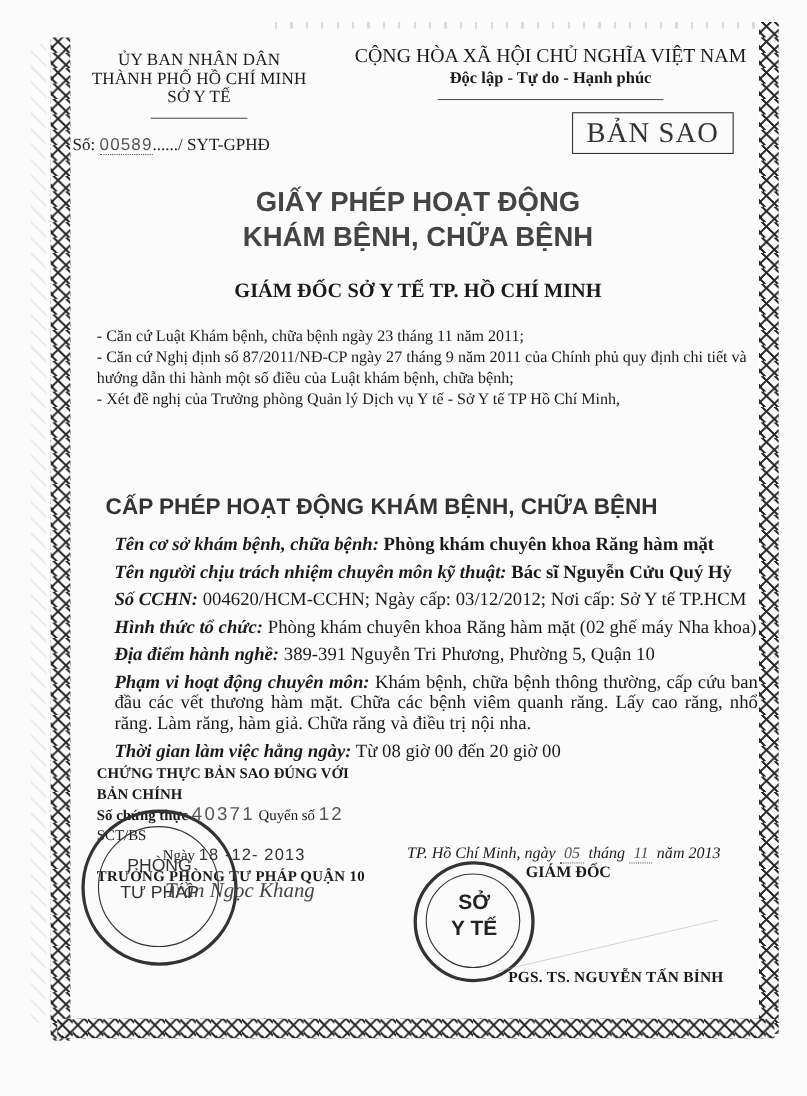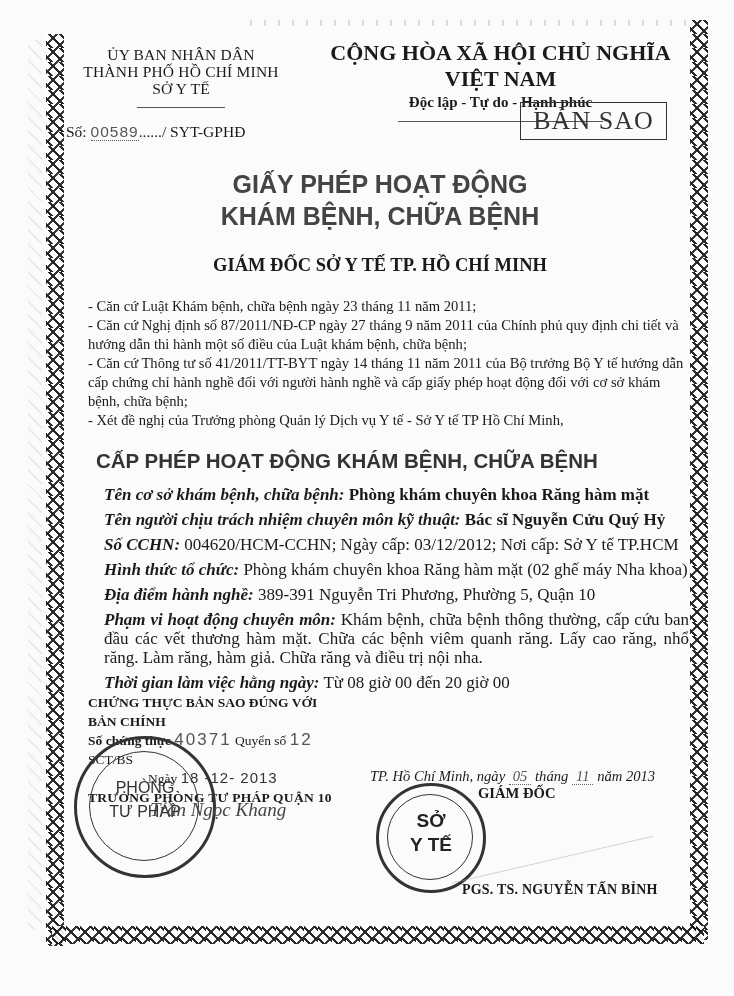--- a/index.html
+++ b/index.html
@@ -20,21 +20,21 @@
                       repeating-linear-gradient(-45deg, #fff 0 4px, #222 4px 6px, #fff 6px 10px);
     background-size: 14px 18px; opacity:0.9; }
   .border-top { left:250px; top:20px; width:450px; height:6px;
     background-image: repeating-linear-gradient(90deg, #bbb 0 2px, transparent 2px 14px); opacity:0.5; }
   .ghost-left { left:28px; top:40px; width:14px; height:890px;
     background-image: repeating-linear-gradient(45deg, transparent 0 4px, #ddd 4px 6px, transparent 6px 10px);
     opacity:0.5; }
   .hdr-left { left:66px; top:46px; width:230px; font-size:15.5px; line-height:17px; text-align:center; letter-spacing:0.2px; }
   .hdr-left .rule { width:88px; height:1px; background:#555; margin:10px auto 0; }
   .hdr-right { left:308px; top:40px; width:385px; text-align:center; }
-  .hdr-right .nation { font-weight:bold; font-size:22px; }
+  .hdr-right .nation { font-weight:normal; font-size:18px; }
   .hdr-right .motto { font-weight:bold; font-size:15px; margin-top:2px; }
   .hdr-right .rule { width:205px; height:1px; background:#555; margin:10px auto 0; }
   .so-line { left:66px; top:123px; font-size:15.5px; }
   .so-line .num { font-family:"Liberation Sans", sans-serif; color:#555; letter-spacing:1px; border-bottom:1px dotted #555; }
   .ban-sao { left:520px; top:102px; width:145px; height:36px; border:1.5px solid #333;
     font-size:26px; letter-spacing:1px; text-align:center; line-height:36px; color:#333; }
 
   .title1 { left:100px; top:168px; width:560px; font-family:"Liberation Sans", sans-serif; font-weight:bold;
     font-size:25px; line-height:32px; color:#444; text-align:center; }
   .director { left:100px; top:255px; width:560px; font-weight:bold; font-size:18.5px; text-align:center; }
@@ -100,21 +100,20 @@
 
 <div class="abs title1">
   <div>GIẤY PHÉP HOẠT ĐỘNG</div>
   <div>KHÁM BỆNH, CHỮA BỆNH</div>
 </div>
 <div class="abs director">GIÁM ĐỐC SỞ Y TẾ TP. HỒ CHÍ MINH</div>
 
 <div class="abs bases">
   <div>- Căn cứ Luật Khám bệnh, chữa bệnh ngày 23 tháng 11 năm 2011;</div>
   <div>- Căn cứ Nghị định số 87/2011/NĐ-CP ngày 27 tháng 9 năm 2011 của Chính phủ quy định chi tiết và hướng dẫn thi hành một số điều của Luật khám bệnh, chữa bệnh;</div>
-  <div>- Căn cứ Thông tư số 41/2011/TT-BYT ngày 14 tháng 11 năm 2011 của Bộ trưởng Bộ Y tế hướng dẫn cấp chứng chỉ hành nghề đối với người hành nghề và cấp giấy phép hoạt động đối với cơ sở khám bệnh, chữa bệnh;</div>
   <div>- Xét đề nghị của Trưởng phòng Quản lý Dịch vụ Y tế - Sở Y tế TP Hồ Chí Minh,</div>
 </div>
 
 <div class="abs title2">CẤP PHÉP HOẠT ĐỘNG KHÁM BỆNH, CHỮA BỆNH</div>
 
 <div class="abs fields">
   <div class="row">
     <span class="lbl">Tên cơ sở khám bệnh, chữa bệnh:</span>
     <span class="bold">Phòng khám chuyên khoa Răng hàm mặt</span>
   </div>

